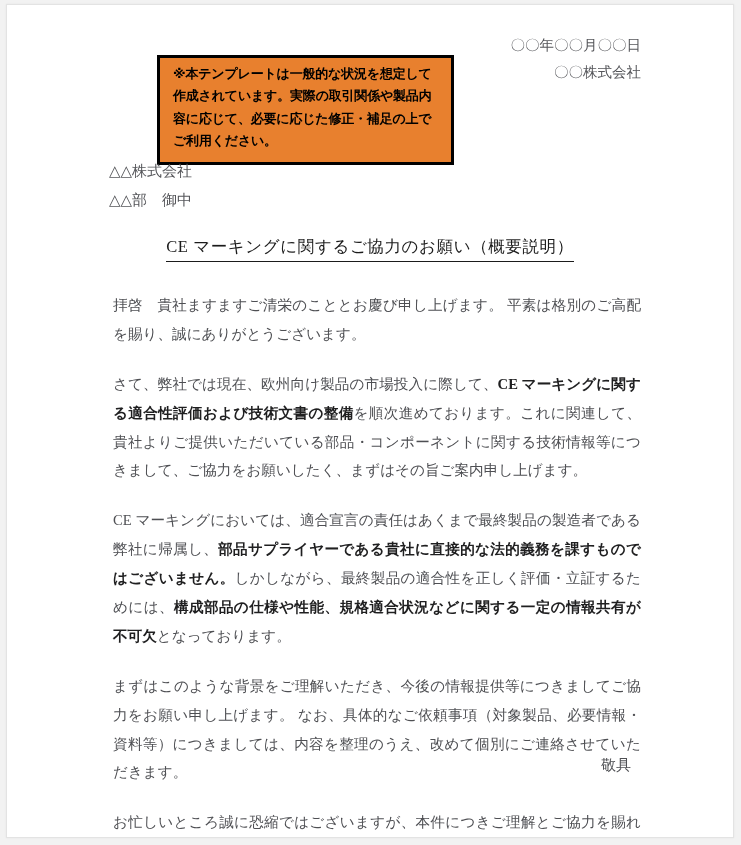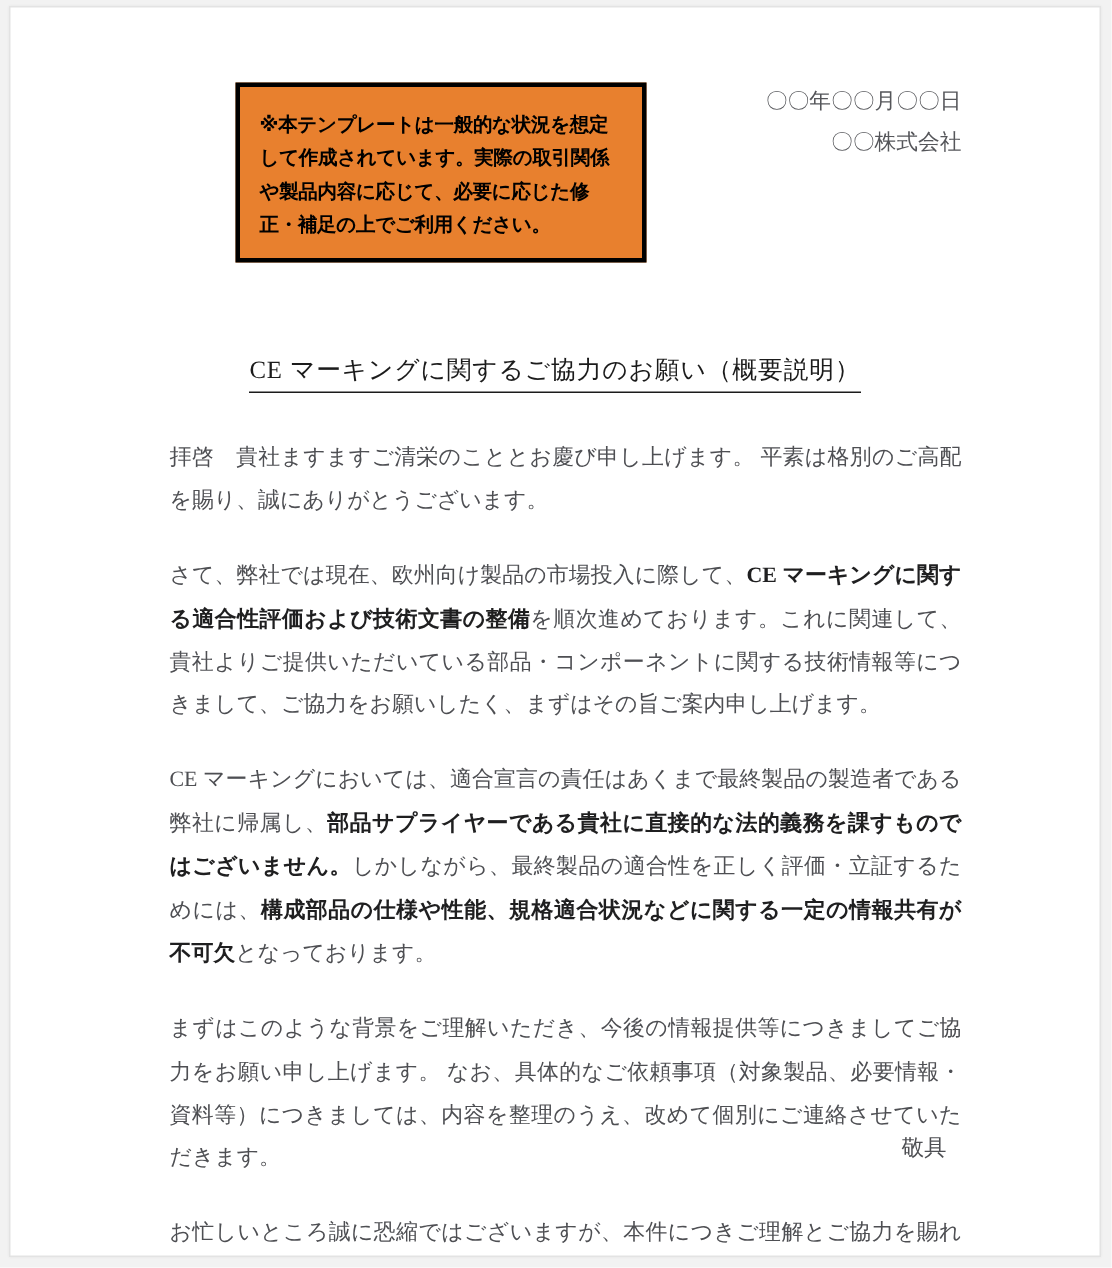--- a/index.html
+++ b/index.html
@@ -25,41 +25,41 @@
     box-sizing: border-box;
     box-shadow: 0 0 2px rgba(0,0,0,0.06);
     overflow: hidden;
   }
 
   
   .notice {
     position: absolute;
     left: 150px;
     top: 50px;
-    width: 274px;
+    width: 297px;
     box-sizing: border-box;
     background: #E8802E;
     border: 3px solid #000000;
-    padding: 15px 13px 10px 13px;
+    padding: 5px 13px 10px 13px;
   }
   .notice-text {
     font-family: "DejaVu Sans", "Liberation Sans", sans-serif;
     font-weight: bold;
     font-size: 13px;
     line-height: 1.72;
     color: #000000;
     letter-spacing: -0.2px;
     white-space: pre-wrap;
   }
 
   
   .sender-block {
     position: absolute;
     right: 92px;
-    top: 50px;
+    top: 27px;
     text-align: right;
     font-size: 14.5px;
     line-height: 1.85;
     color: #55565a;
   }
   .sender-line { white-space: pre; }
 
   
   .recipient-block {
     position: absolute;
@@ -127,20 +127,24 @@
 
   <div class="notice">
     <div class="notice-text">※本テンプレートは一般的な状況を想定して作成されています。実際の取引関係や製品内容に応じて、必要に応じた修正・補足の上でご利用ください。</div>
   </div>
 
   <div class="sender-block">
     <div class="sender-line">〇〇年〇〇月〇〇日</div>
     <div class="sender-line">〇〇株式会社</div>
   </div>
 
+  <div class="recipient-block">
+    <div class="recipient-line">△△株式会社</div>
+    <div class="recipient-line">△△部　御中</div>
+  </div>
 
   <div class="doc-title">
     <span class="doc-title-inner">CE マーキングに関するご協力のお願い（概要説明）</span>
   </div>
 
   <div class="body-area" id="body-area">
       <p class="para"><span>拝啓　貴社ますますご清栄のこととお慶び申し上げます。
 平素は格別のご高配を賜り、誠にありがとうございます。</span></p>
       <p class="para"><span>さて、弊社では現在、欧州向け製品の市場投入に際して、</span><b>CE マーキングに関する適合性評価および技術文書の整備</b><span>を順次進めております。これに関連して、貴社よりご提供いただいている部品・コンポーネントに関する技術情報等につきまして、ご協力をお願いしたく、まずはその旨ご案内申し上げます。</span></p>
       <p class="para"><span>CE マーキングにおいては、適合宣言の責任はあくまで最終製品の製造者である弊社に帰属し、</span><b>部品サプライヤーである貴社に直接的な法的義務を課すものではございません。</b><span>しかしながら、最終製品の適合性を正しく評価・立証するためには、</span><b>構成部品の仕様や性能、規格適合状況などに関する一定の情報共有が不可欠</b><span>となっております。</span></p>

